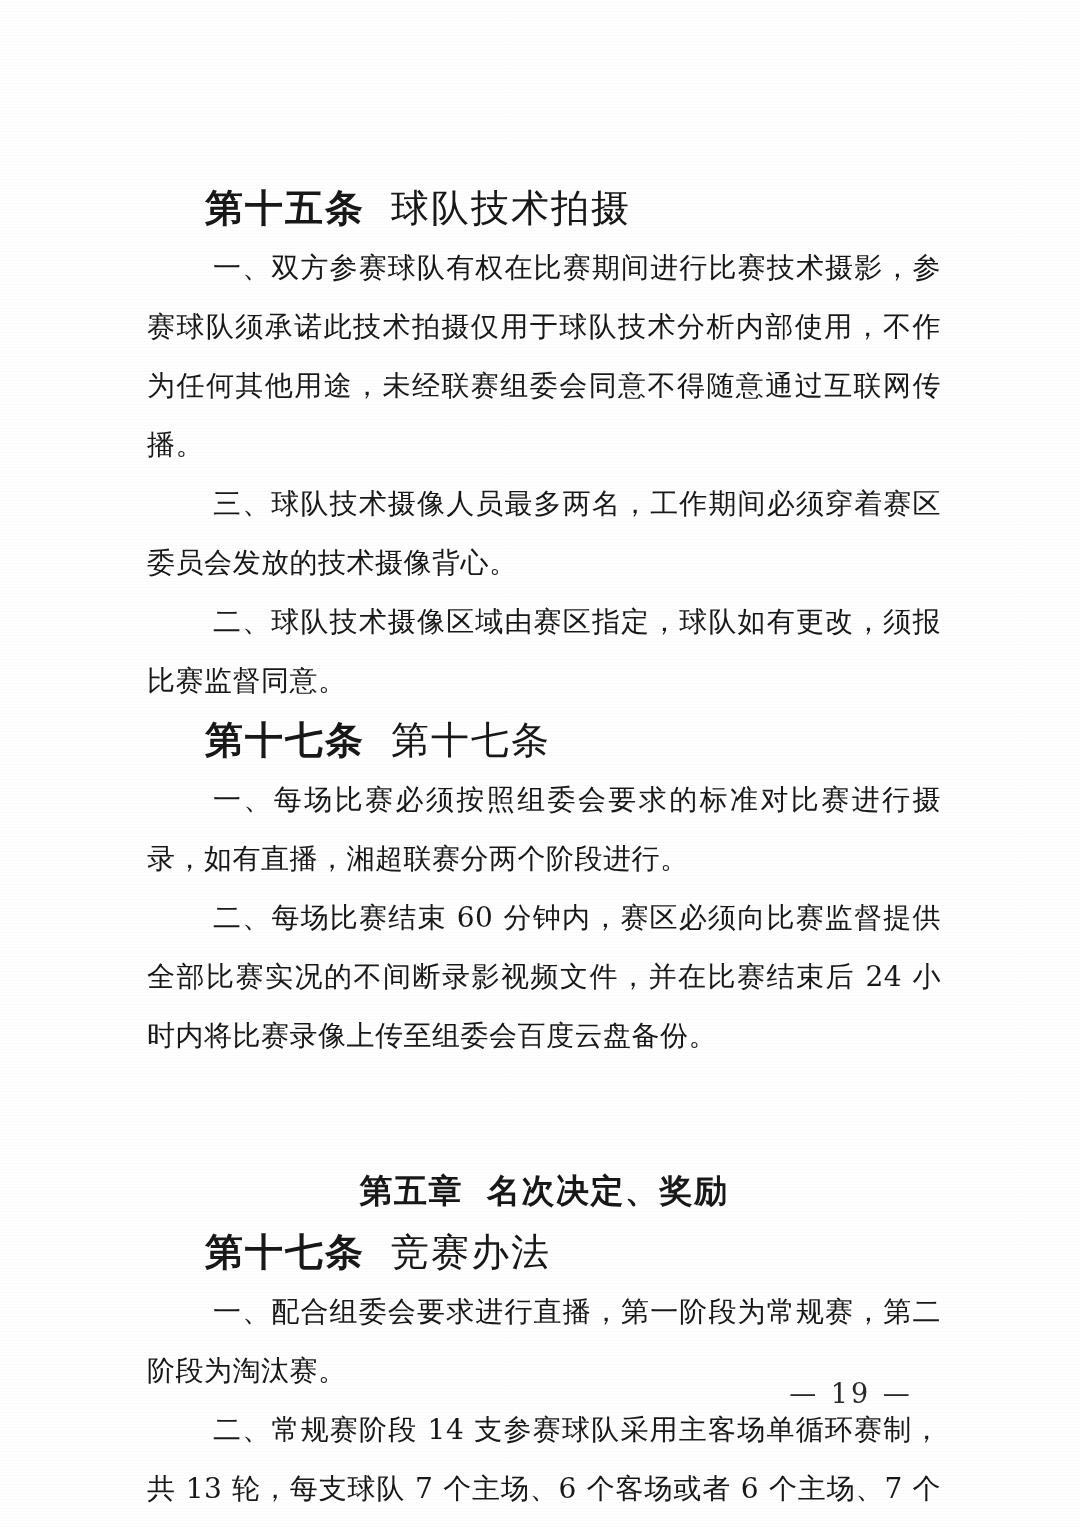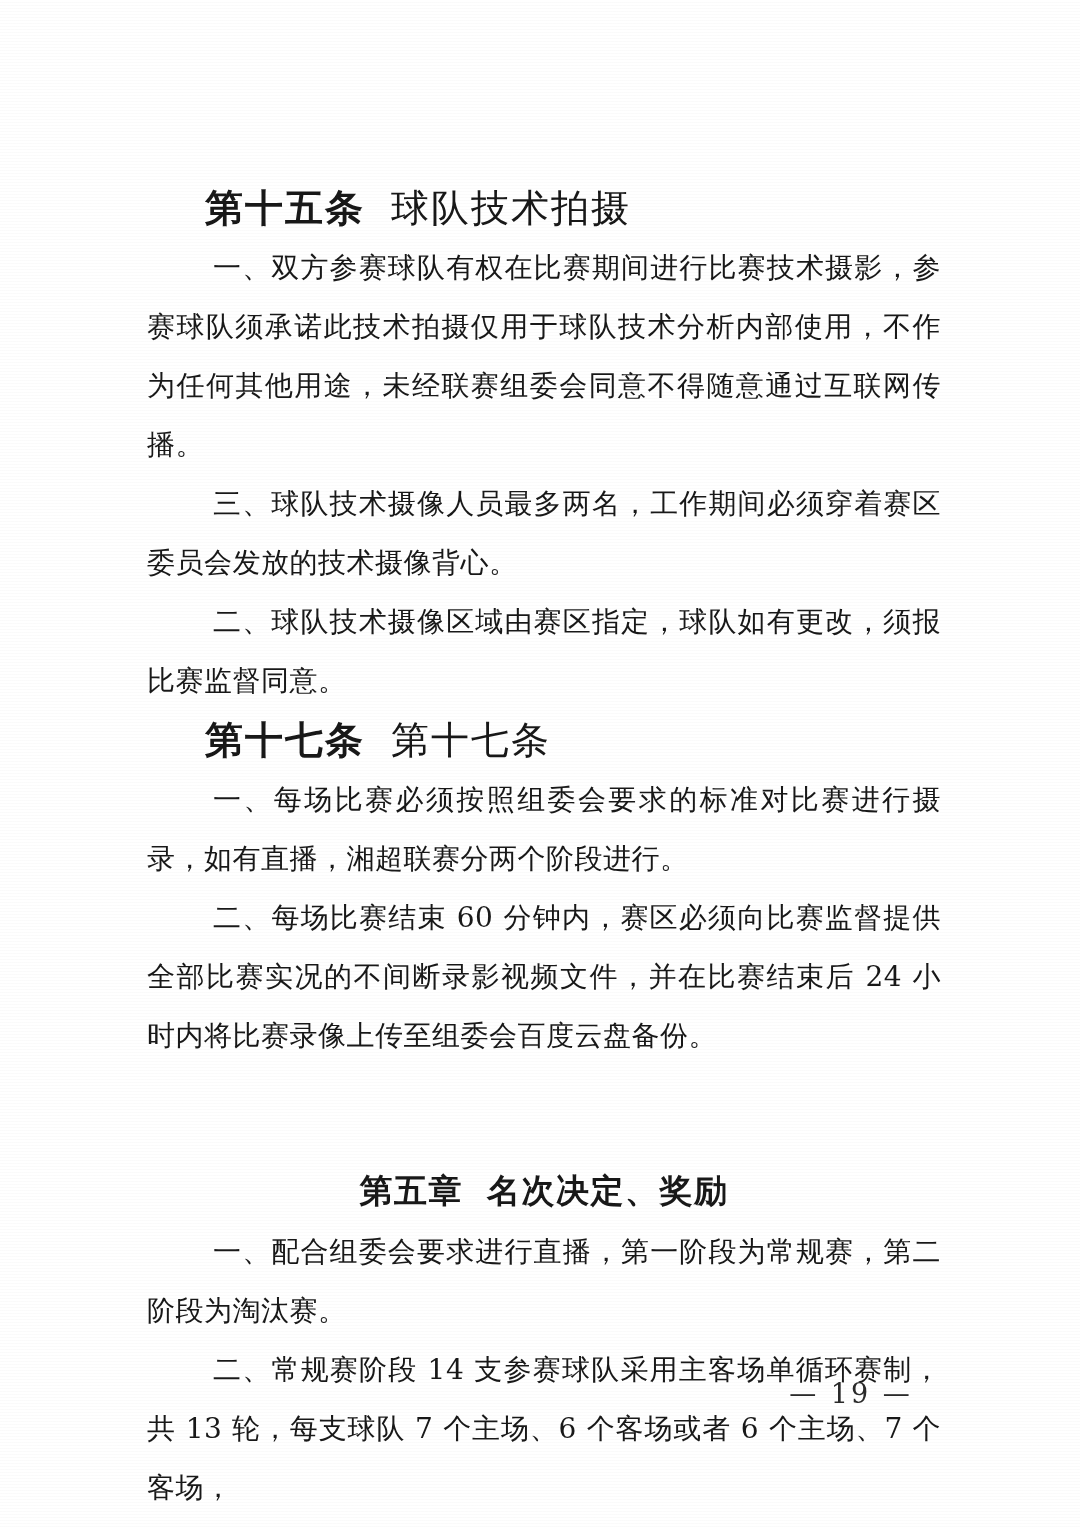--- a/index.html
+++ b/index.html
@@ -132,20 +132,23 @@
 
     <p class="para">一、每场比赛必须按照组委会要求的标准对比赛进行摄录，如有直播，湘超联赛分两个阶段进行。</p>
     <p class="para">二、每场比赛结束 60 分钟内，赛区必须向比赛监督提供全部比赛实况的不间断录影视频文件，并在比赛结束后 24 小时内将比赛录像上传至组委会百度云盘备份。</p>
 
     <div class="gap-chapter-top"></div>
     <p class="chapter-head">
       <span class="ch-num">第五章</span><span class="ch-ttl">名次决定、奖励</span>
     </p>
     <div class="gap-chapter-bottom"></div>
 
+    <p class="article-head">
+      <span class="num">第十七条</span><span class="ttl">竞赛办法</span>
+    </p>
 
     <p class="para">一、配合组委会要求进行直播，第一阶段为常规赛，第二阶段为淘汰赛。</p>
     <p class="para last-loose">二、常规赛阶段 14 支参赛球队采用主客场单循环赛制，共 13 轮，每支球队 7 个主场、6 个客场或者 6 个主场、7 个客场，</p>
 
   </div>
 
   <div class="page-number">— 19 —</div>
 
   <div class="grain"></div>
 </div>

